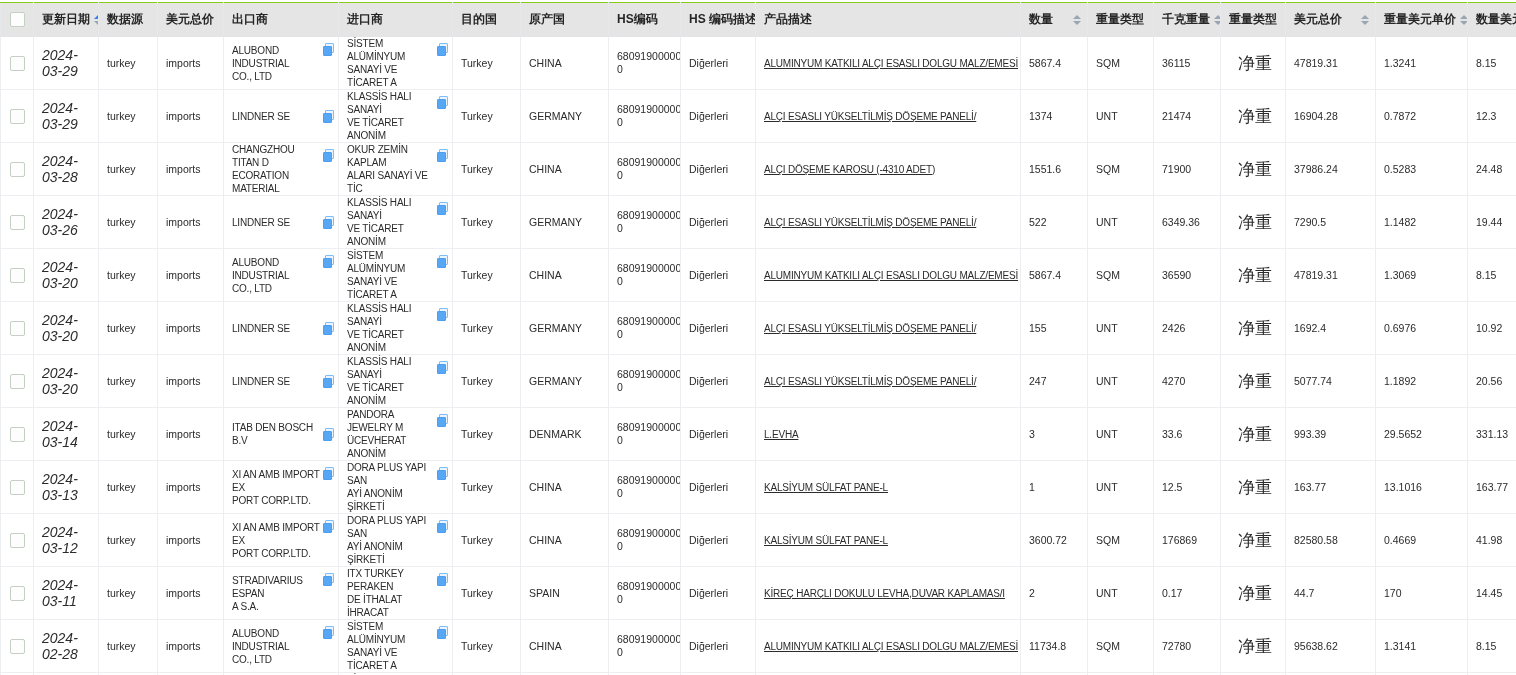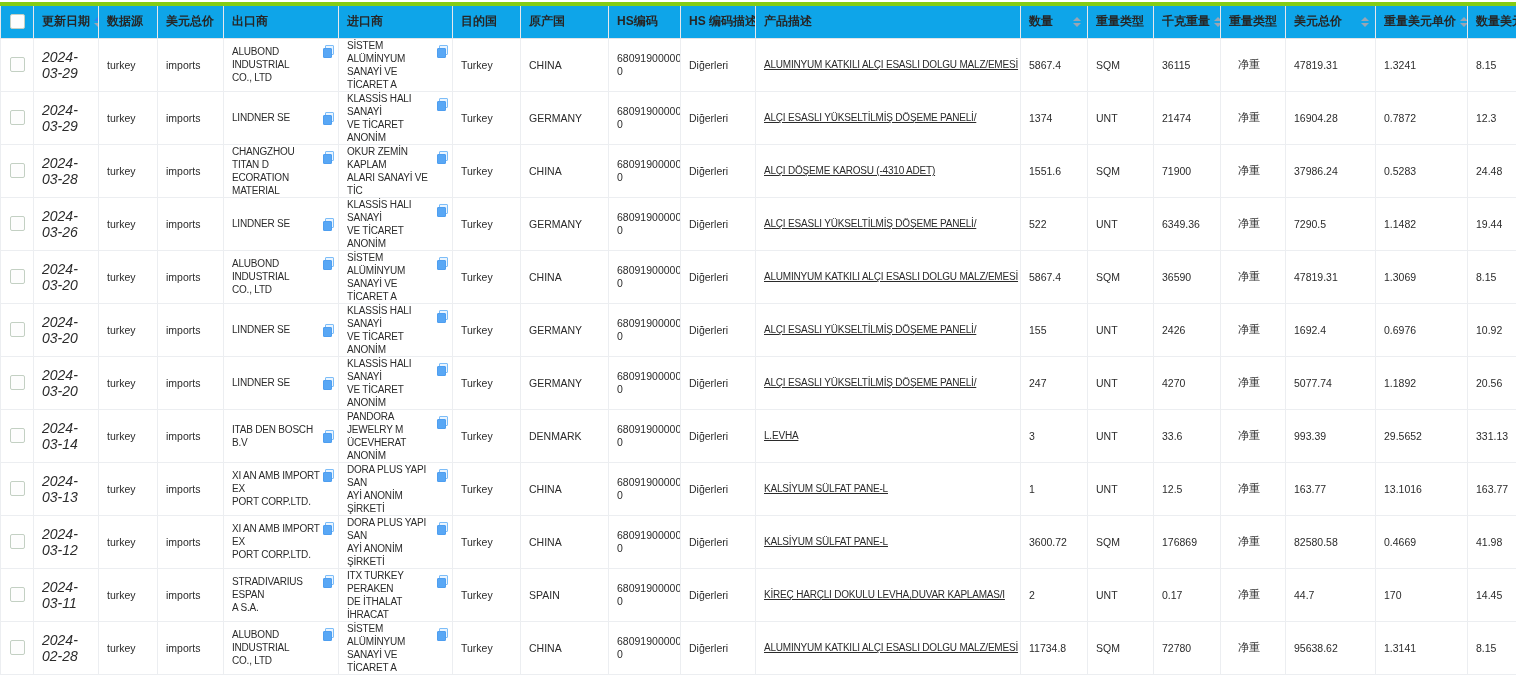--- a/index.html
+++ b/index.html
@@ -24,24 +24,24 @@
   col.col-product_desc{width:265px}
   col.col-quantity{width:67px}
   col.col-quantity_unit{width:66px}
   col.col-kg_weight{width:67px}
   col.col-weight_type{width:65px}
   col.col-usd_total{width:90px}
   col.col-usd_per_weight{width:92px}
   col.col-usd_per_qty{width:60px}
 
   th{
-    height:34px;background:#0ea5e9;
+    height:34px;background:#e5e5e5;
     font-size:12px;font-weight:700;color:#262626;
     text-align:left;padding:0 6px 0 8px;
-    border-top:4px solid #84cc16;
+    border-top:1px solid #84cc16;
     border-bottom:1px solid #e2e4e8;
     border-right:1px solid #e6e8ec;
     box-sizing:border-box;white-space:nowrap;overflow:hidden;
   }
   th:first-child{border-left:1px solid #e6e8ec;}
   th .th-inner{display:flex;align-items:center;justify-content:space-between;}
   td{
     height:36.3px;
     font-size:10.5px;
     padding:0 4px 0 8px;
@@ -51,21 +51,21 @@
     overflow:hidden;position:relative;
   }
   td:first-child{border-left:1px solid #eceef1;}
   td.c-update_date{font-size:14px;font-style:italic;}
   td.c-exporter,td.c-importer{
     font-size:10px;line-height:13px;white-space:pre-line;
     letter-spacing:-0.2px;padding-right:14px;
   }
   td.c-product_desc{font-size:10px;white-space:pre;line-height:13px;letter-spacing:-0.2px;text-decoration:underline;}
   td.c-hs_code{white-space:pre;line-height:13px;}
-  td.c-weight_type{font-size:11px;padding-left:17px;}
+  td.c-weight_type{font-size:17px;padding-left:17px;}
 
   
   td.c-update_date::after, th.h-update_date::after{
     content:"";position:absolute;top:0;bottom:0;right:-11px;width:11px;
     background:linear-gradient(to right,rgba(20,20,30,0.09),rgba(20,20,30,0));
     pointer-events:none;
   }
   th{position:relative;}
 
   

